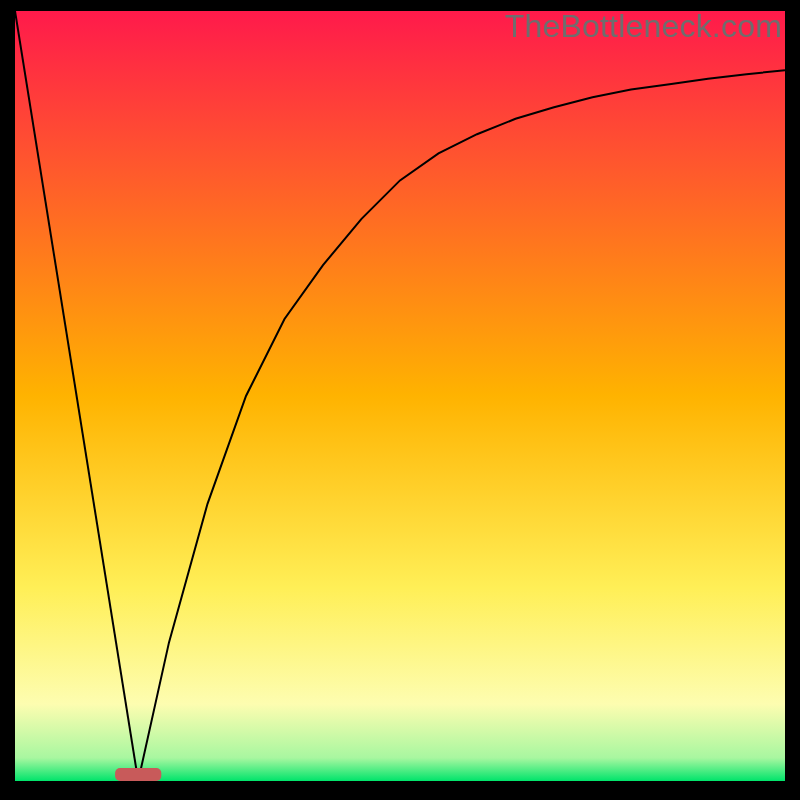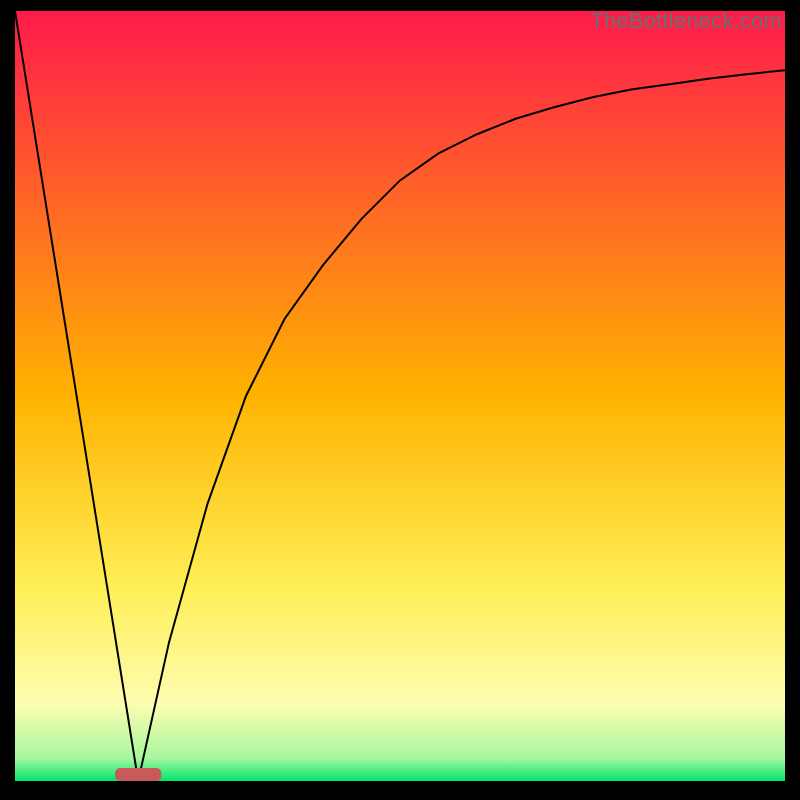--- a/index.html
+++ b/index.html
@@ -23,21 +23,21 @@
     left: 0;
     top: 0;
     width: 770px;
     height: 770px;
   }
   .watermark {
     position: absolute;
     top: 8px;
     right: 18px;
     font-family: Arial, Helvetica, sans-serif;
-    font-size: 22px;
+    font-size: 32px;
     font-weight: 500;
     color: #6e6e6e;
     letter-spacing: 0.2px;
   }
 </style>
 </head>
 <body>
 
 <div class="frame">
   <svg class="plot-area" viewBox="0 0 770 770" preserveAspectRatio="none">

